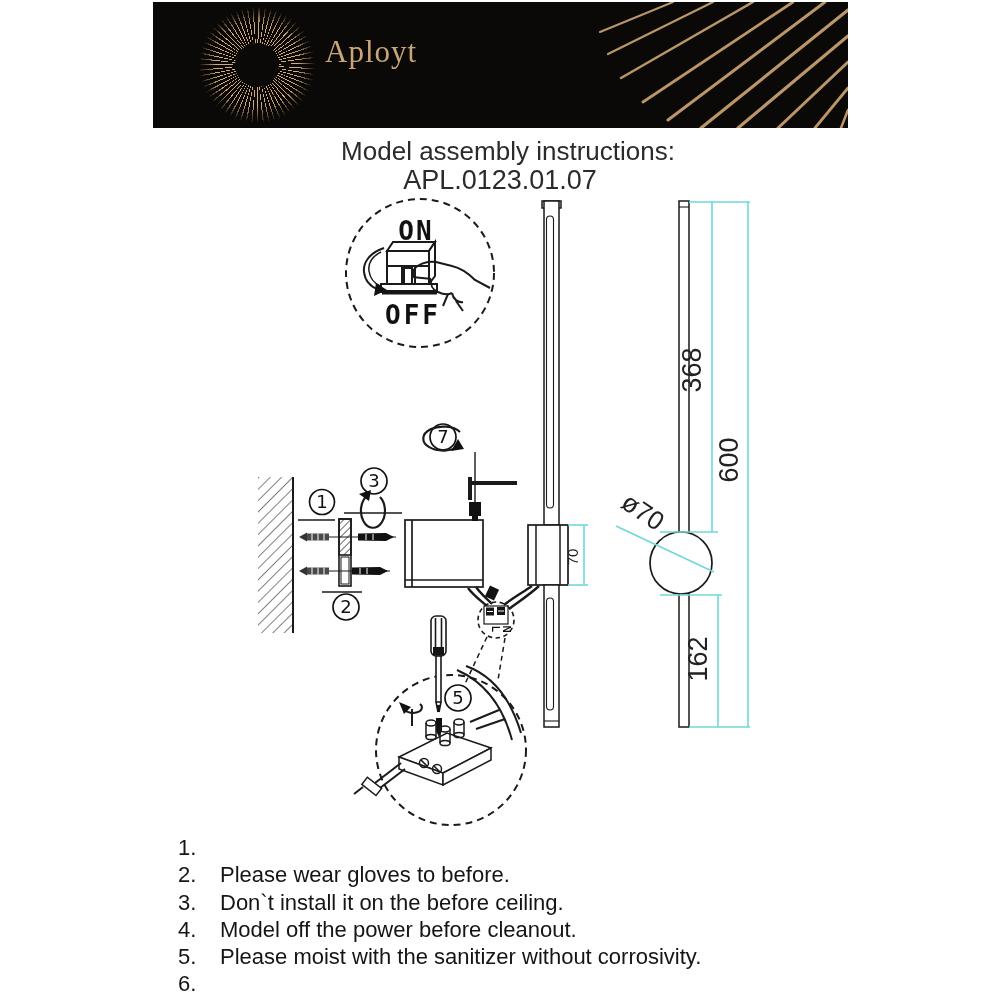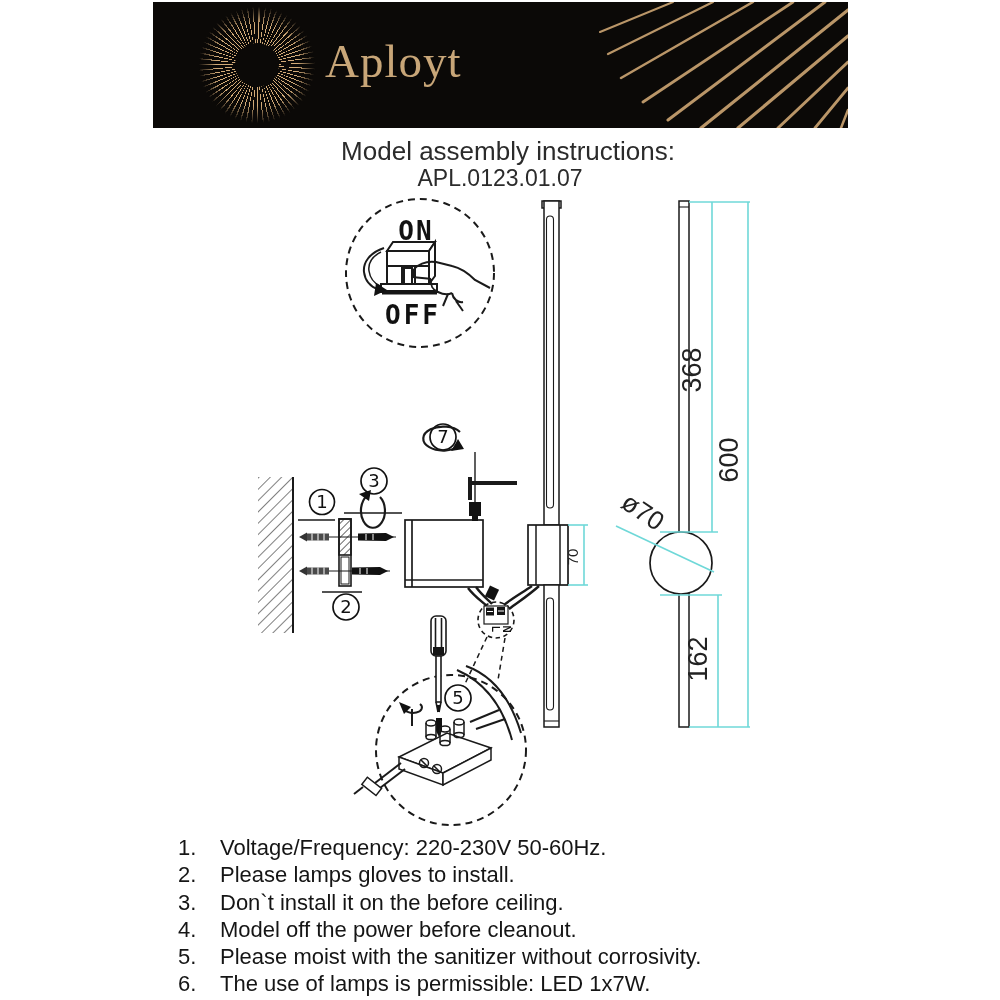--- a/index.html
+++ b/index.html
@@ -6,25 +6,25 @@
   .page{position:relative;width:1000px;height:1000px;background:#fff;overflow:hidden;
         font-family:"Liberation Sans",sans-serif;}
   
   .banner{position:absolute;left:153px;top:2px;width:695px;height:126px;background:#0b0907;overflow:hidden;}
   .starburst{position:absolute;left:44px;top:3px;width:120px;height:120px;border-radius:50%;
     background:
       radial-gradient(circle closest-side, rgba(11,9,7,0) 0 68%, #0b0907 97%),
       repeating-conic-gradient(from 2deg, #d3ab78 0deg 1.3deg, rgba(11,9,7,0) 1.3deg 5.7deg);}
   .starburst-hole{position:absolute;left:82px;top:41px;width:44px;height:44px;border-radius:50%;background:#0b0907;}
   .brand{position:absolute;left:172px;top:32px;font-family:"Liberation Serif",serif;
-    font-size:47px;color:#c8a678;letter-spacing:1px;}
+    font-size:31px;color:#c8a678;letter-spacing:1px;}
   .fanrays{position:absolute;right:0;top:0;}
   
   .title1{position:absolute;left:16px;right:0;top:136px;text-align:center;font-size:26px;color:#2b2b2b;}
-  .title2{position:absolute;left:0;right:0;top:165px;text-align:center;font-size:23px;color:#2b2b2b;}
+  .title2{position:absolute;left:0;right:0;top:165px;text-align:center;font-size:27px;color:#2b2b2b;}
   
   .diagram{position:absolute;left:0;top:0;width:1000px;height:1000px;}
   
   .instructions{position:absolute;left:178px;top:834px;width:720px;font-size:22px;color:#151515;}
   .ins-row{display:flex;line-height:27.3px;}
   .ins-num{width:30px;text-align:left;flex:0 0 30px;margin-right:12px;}
 </style>
 </head>
 <body>
 
@@ -313,37 +313,35 @@
       <text transform="translate(701,370) rotate(-90)" font-size="27">368</text>
       <text transform="translate(738,460) rotate(-90)" font-size="27">600</text>
       <text transform="translate(707,659) rotate(-90)" font-size="27">162</text>
       <text transform="translate(638,519) rotate(34)" font-size="26">ø70</text>
     </g>
   </svg>
 
   <div class="instructions">
     <div class="ins-row">
       <span class="ins-num">1.</span>
-      <span>Voltage/Frequency: 220-230V 50-60Hz.</span>
     </div>
     <div class="ins-row">
       <span class="ins-num">2.</span>
-      <span>Please lamps gloves to install.</span>
+      <span>Please wear gloves to before.</span>
     </div>
     <div class="ins-row">
       <span class="ins-num">3.</span>
       <span>Don`t install it on the before ceiling.</span>
     </div>
     <div class="ins-row">
       <span class="ins-num">4.</span>
       <span>Model off the power before cleanout.</span>
     </div>
     <div class="ins-row">
       <span class="ins-num">5.</span>
       <span>Please moist with the sanitizer without corrosivity.</span>
     </div>
     <div class="ins-row">
       <span class="ins-num">6.</span>
-      <span>The use of lamps is permissible: LED 1x7W.</span>
     </div>
   </div>
 
 </div>
 
 </body></html>

